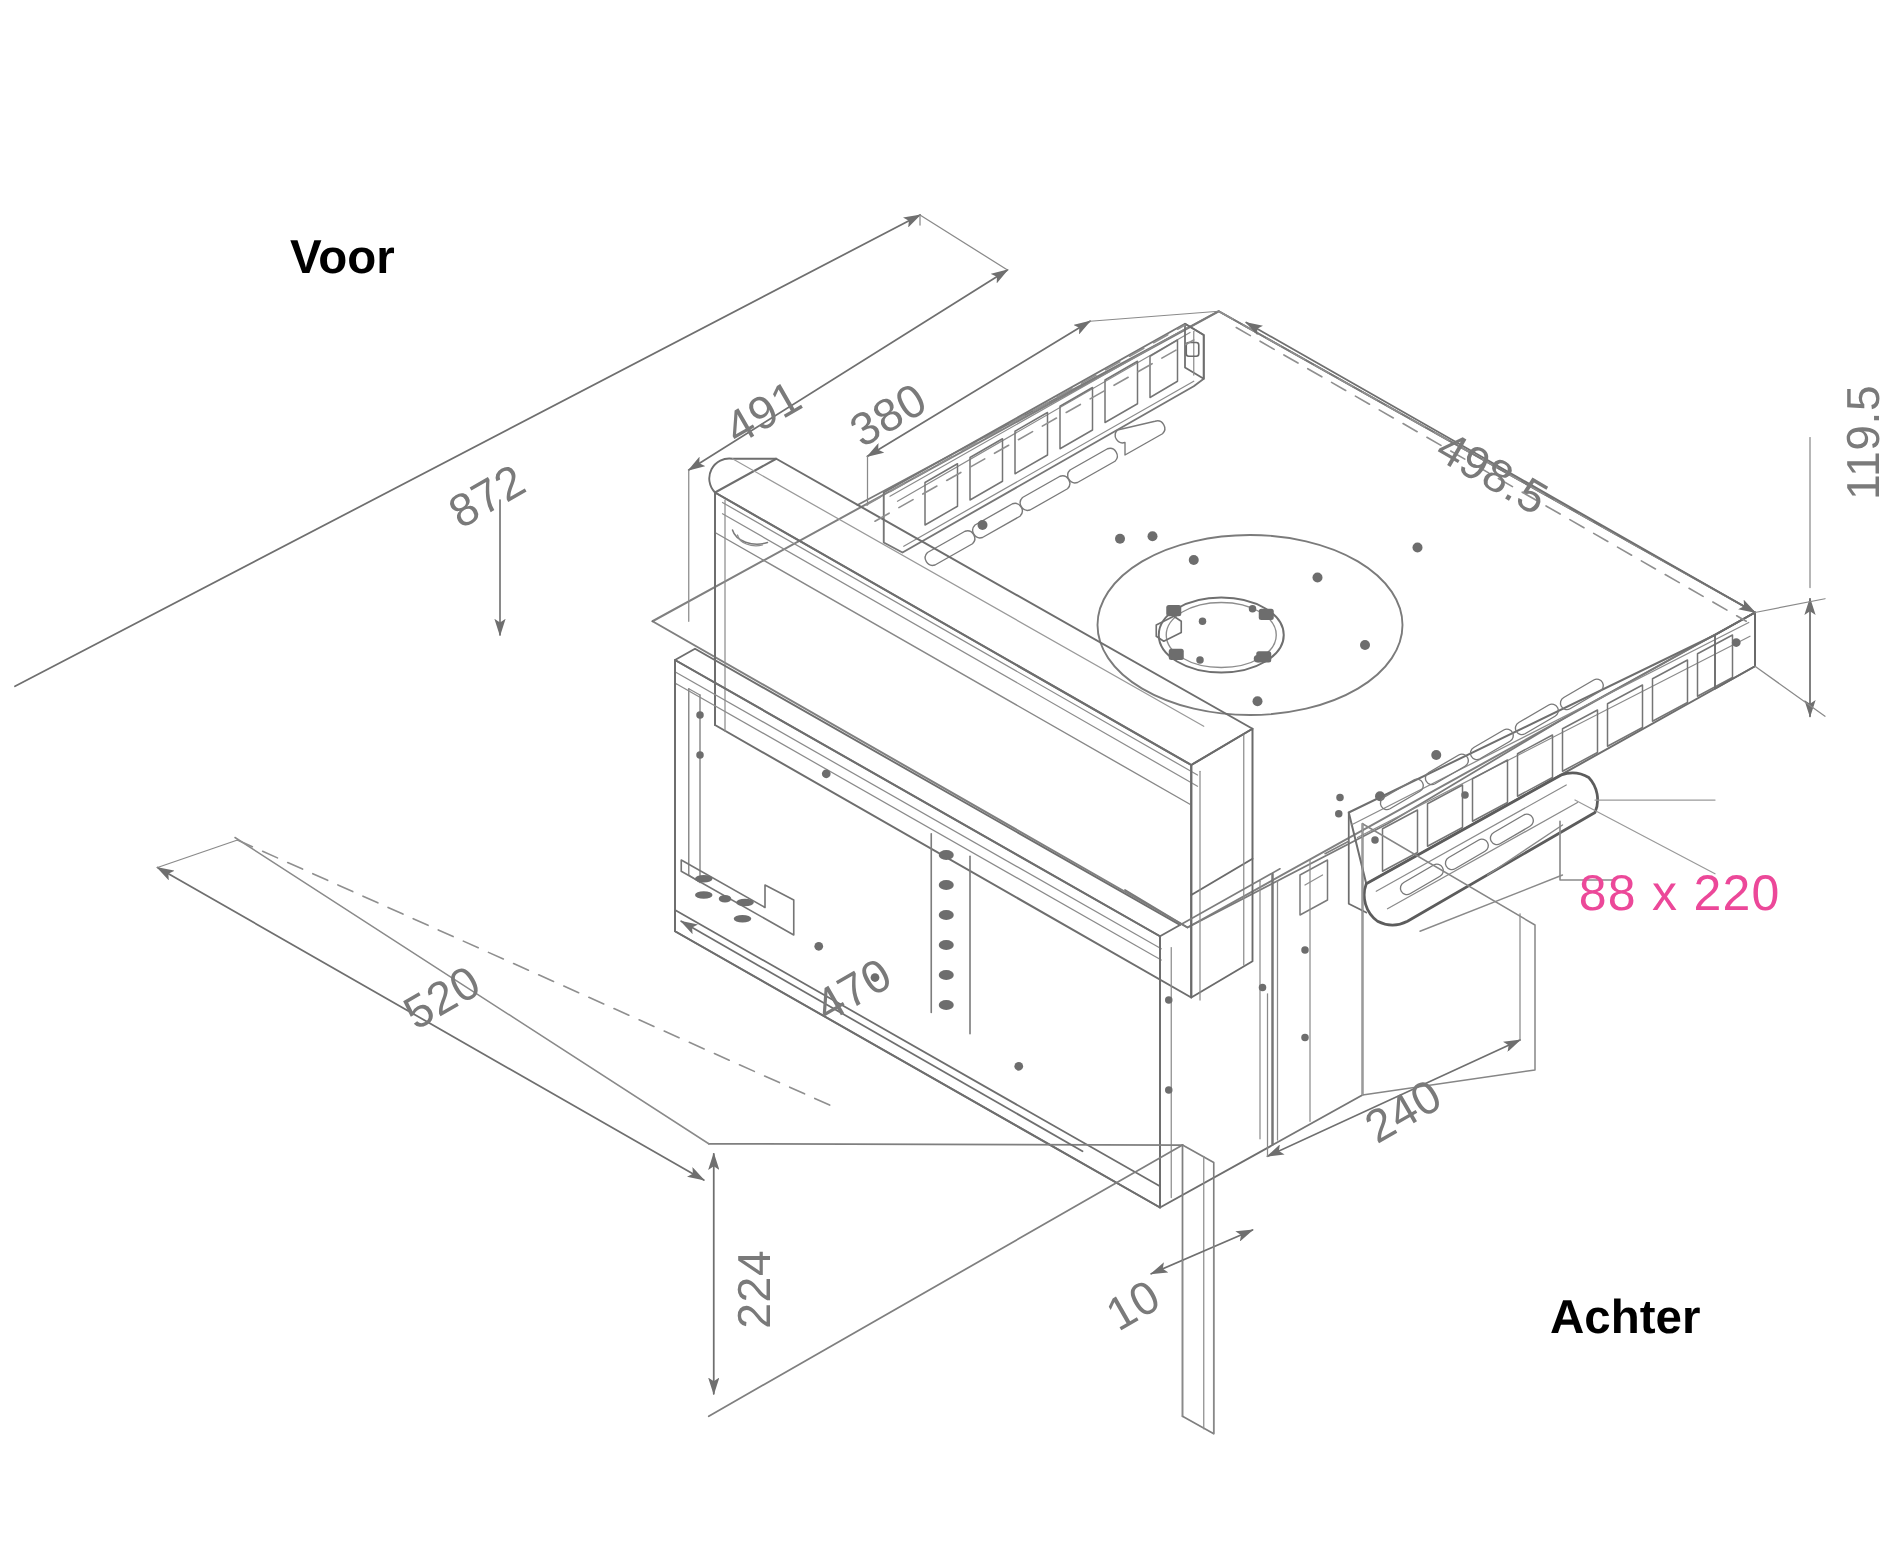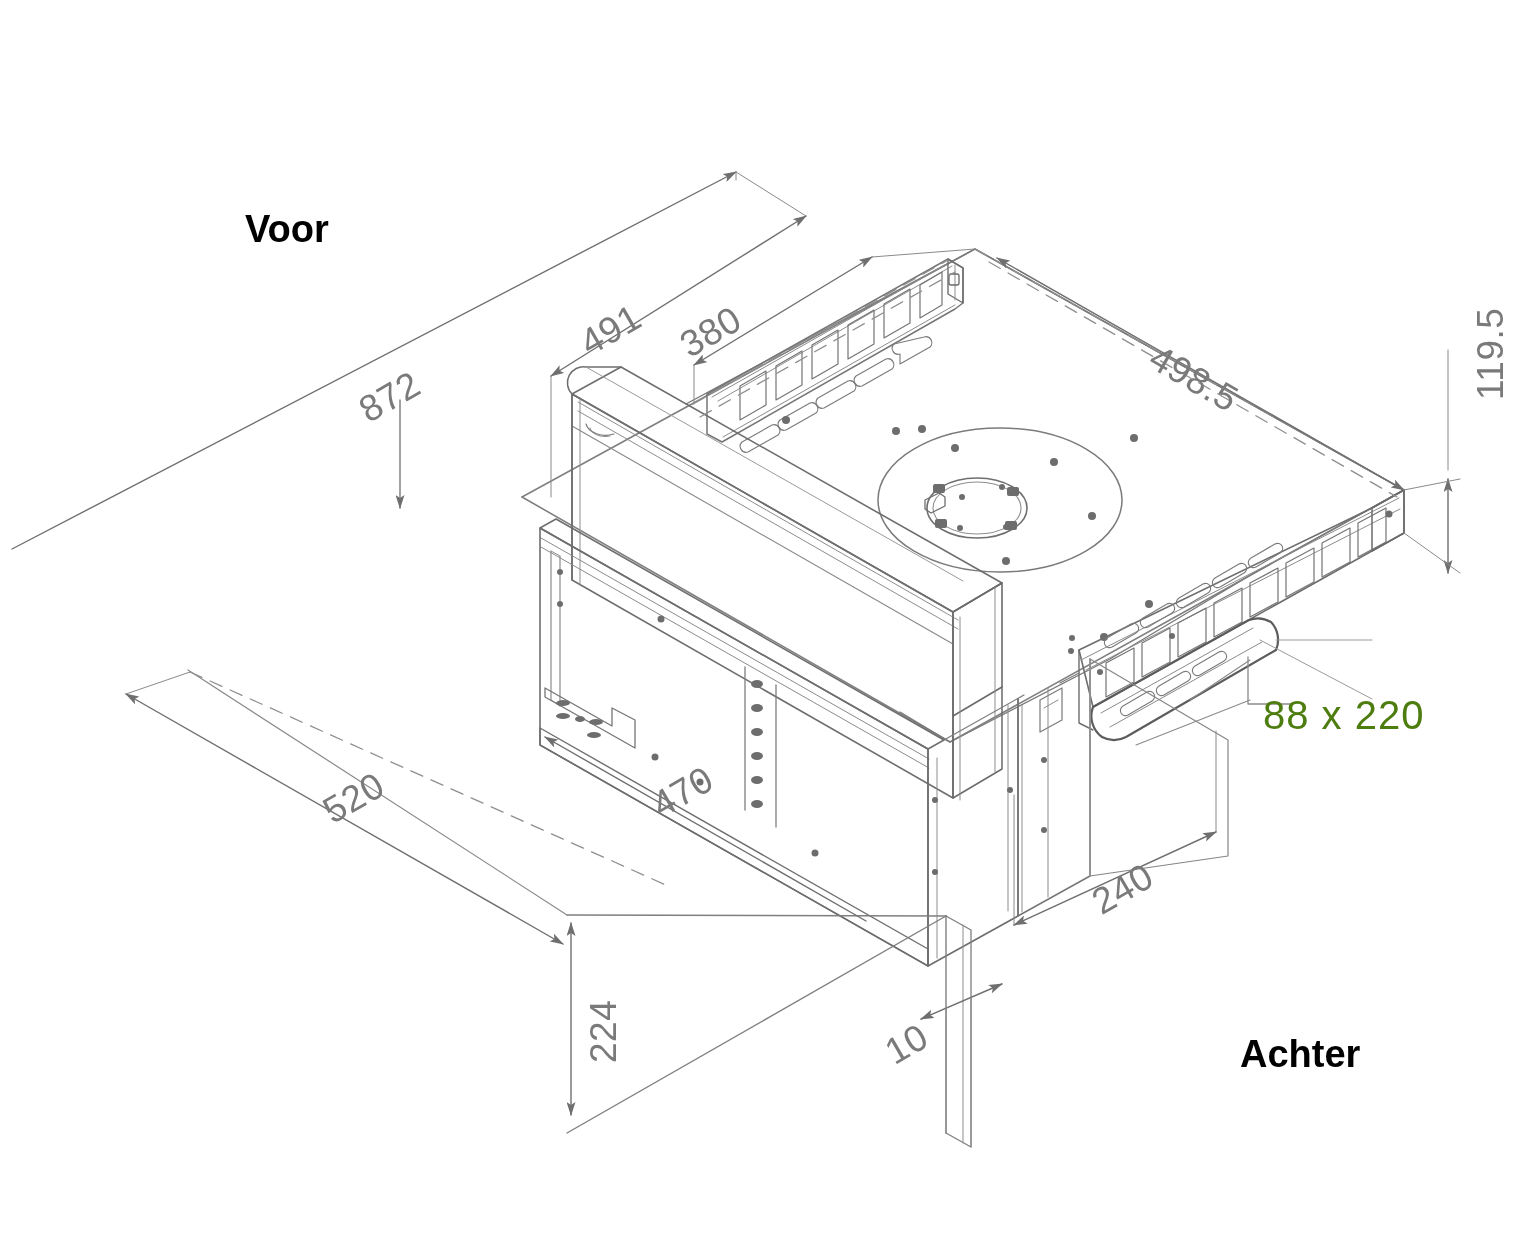--- a/index.html
+++ b/index.html
@@ -38,21 +38,21 @@
     position: absolute;
     font-family: "Liberation Sans", sans-serif;
     font-weight: bold;
     color: #000000;
     font-size: 38px;
     white-space: nowrap;
   }
   .callout-label {
     position: absolute;
     font-family: "Liberation Sans", sans-serif;
-    color: #4d7c0f;
+    color: #ec4899;
     font-size: 40px;
     white-space: nowrap;
     letter-spacing: 1px;
   }
 </style>
 </head>
 <body>
 
 <div id="stage">
 
@@ -388,17 +388,17 @@
   <div class="dim-label" style="left:645px; top:790px; transform: rotate(-30deg);">470</div>
 
   <div class="dim-label" style="left:583px; top:1063px; transform: rotate(-90deg);">224</div>
 
   <div class="dim-label" style="left:1085px; top:887px; transform: rotate(-30deg);">240</div>
 
   <div class="dim-label" style="left:878px; top:1037px; transform: rotate(-30deg);">10</div>
 
   <div class="callout-label" style="left:1263px; top:693px;">88 x 220</div>
 
-  <div class="view-label" style="left:245px; top:185px;margin-top:23px;">Voor</div>
+  <div class="view-label" style="left:232px; top:185px;">Voor</div>
 
   <div class="view-label" style="left:1240px; top:1033px;text-align:right;">Achter</div>
 
 </div>
 
 </body></html>

